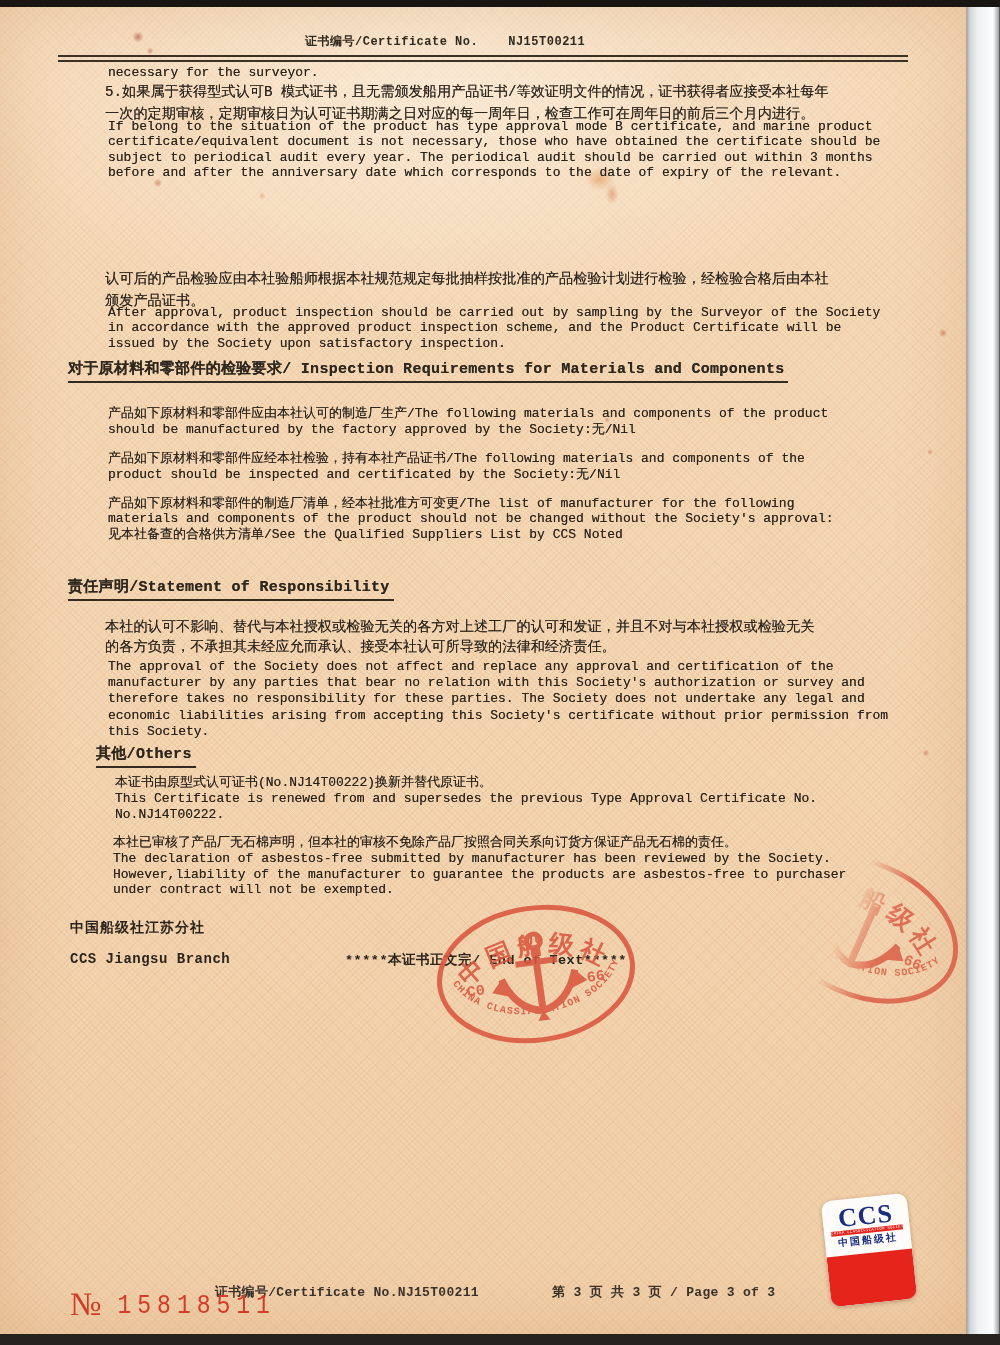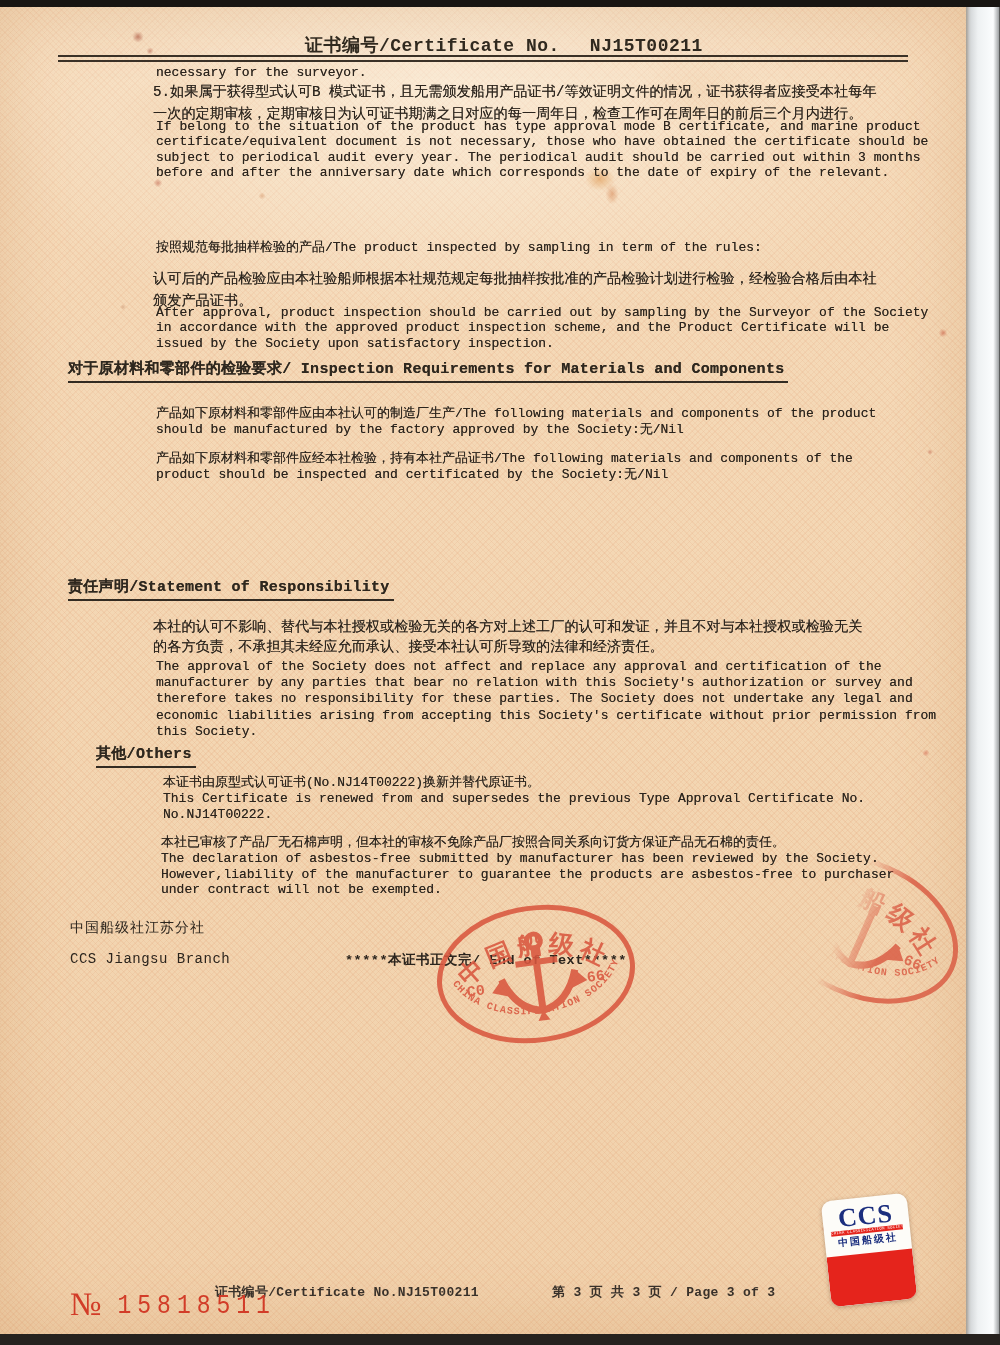--- a/index.html
+++ b/index.html
@@ -40,31 +40,31 @@
       radial-gradient(circle 4px at 930px 445px, rgba(176,64,42,.42), rgba(176,64,42,0) 72%),
       radial-gradient(circle 4px at 607px 413px, rgba(176,64,42,.38), rgba(176,64,42,0) 72%),
       radial-gradient(circle 5px at 926px 746px, rgba(200,60,40,.42), rgba(200,60,40,0) 72%),
       radial-gradient(circle 4px at 123px 300px, rgba(160,82,45,.3), rgba(160,82,45,0) 72%),
       radial-gradient(circle 5px at 825px 1222px, rgba(176,64,42,.32), rgba(176,64,42,0) 72%),
       radial-gradient(ellipse 120px 70px at 200px 110px, rgba(210,140,70,.10), rgba(210,140,70,0) 75%),
       radial-gradient(ellipse 90px 50px at 700px 85px, rgba(210,140,70,.08), rgba(210,140,70,0) 75%);
   }
   
   .abs{position:absolute;}
-  .hdr{left:305px;top:26px;font-size:18px;font-weight:bold;letter-spacing:.5px;color:#30291f;}
+  .hdr{left:305px;top:26px;font-size:12px;font-weight:bold;letter-spacing:.5px;color:#30291f;}
   .hdrval{margin-left:30px;}
   .double-rule{left:58px;top:48px;width:850px;height:3px;
     border-top:2px solid #3a3127;border-bottom:2px solid #3a3127;}
   .body-txt{font-size:13px;line-height:15.4px;white-space:pre-line;width:800px;
-    text-shadow:0 0 .4px rgba(43,36,29,.7);margin-left:48px;}
+    text-shadow:0 0 .4px rgba(43,36,29,.7);}
   .zh-txt{font-size:14.2px;line-height:22px;}
   .sec-h{font-size:15px;font-weight:bold;color:#2e271e;letter-spacing:.3px;
     text-shadow:0 0 .5px rgba(43,36,29,.8);}
   .sec-h span{display:inline-block;border-bottom:2.5px solid #332b22;padding:0 4px 3px 0;}
-  .sign{font-size:14px;font-weight:normal;letter-spacing:1px;}
+  .sign{font-size:14px;font-weight:bold;letter-spacing:1px;}
   .endline{font-size:13.5px;font-weight:bold;letter-spacing:.5px;}
   
   .stamp{color:#d9573f;}
   .stamp-main{left:431px;top:892px;width:210px;height:150px;transform:rotate(-8deg);opacity:.88;}
   .stamp-partial{left:758px;top:847px;width:210px;height:150px;transform:rotate(24deg);opacity:.8;
     -webkit-mask-image:linear-gradient(to right, rgba(0,0,0,0) 40%, #000 62%);
     mask-image:linear-gradient(to right, rgba(0,0,0,0) 40%, #000 62%);}
   .stamp svg{width:100%;height:100%;}
   
   .sticker{left:826px;top:1190px;width:86px;height:106px;transform:rotate(-6deg);
@@ -97,32 +97,34 @@
   <div class="abs double-rule"></div>
 
   <div class="abs body-txt" style="left:108px;top:58px;">necessary for the surveyor.</div>
   <div class="abs body-txt zh-txt" style="left:105px;top:74px;">5.如果属于获得型式认可B 模式证书，且无需颁发船用产品证书/等效证明文件的情况，证书获得者应接受本社每年
 一次的定期审核，定期审核日为认可证书期满之日对应的每一周年日，检查工作可在周年日的前后三个月内进行。</div>
   <div class="abs body-txt" style="left:108px;top:112px;">If belong to the situation of the product has type approval mode B certificate, and marine product
 certificate/equivalent document is not necessary, those who have obtained the certificate should be
 subject to periodical audit every year. The periodical audit should be carried out within 3 months
 before and after the anniversary date which corresponds to the date of expiry of the relevant.</div>
 
-  <div class="abs body-txt" style="left:108px;top:233px;">按照规范每批抽样检验的产品/The product inspected by sampling in term of the rules:</div>
   <div class="abs body-txt zh-txt" style="left:105px;top:261px;">认可后的产品检验应由本社验船师根据本社规范规定每批抽样按批准的产品检验计划进行检验，经检验合格后由本社
 颁发产品证书。</div>
   <div class="abs body-txt" style="left:108px;top:298px;">After approval, product inspection should be carried out by sampling by the Surveyor of the Society
 in accordance with the approved product inspection scheme, and the Product Certificate will be
 issued by the Society upon satisfactory inspection.</div>
 
   <div class="abs sec-h" style="left:68px;top:352px;"><span>对于原材料和零部件的检验要求/ Inspection Requirements for Materials and Components</span></div>
   <div class="abs body-txt" style="left:108px;top:399px;line-height:15.8px;">产品如下原材料和零部件应由本社认可的制造厂生产/The following materials and components of the product
 should be manufactured by the factory approved by the Society:无/Nil</div>
   <div class="abs body-txt" style="left:108px;top:444px;line-height:15.8px;">产品如下原材料和零部件应经本社检验，持有本社产品证书/The following materials and components of the
 product should be inspected and certificated by the Society:无/Nil</div>
+  <div class="abs body-txt" style="left:108px;top:489px;line-height:15.4px;">产品如下原材料和零部件的制造厂清单，经本社批准方可变更/The list of manufacturer for the following
+materials and components of the product should not be changed without the Society's approval:
+见本社备查的合格供方清单/See the Qualified Suppliers List by CCS Noted</div>
 
   <div class="abs sec-h" style="left:68px;top:570px;"><span>责任声明/Statement of Responsibility</span></div>
   <div class="abs body-txt" style="left:108px;top:652px;line-height:16.2px;">The approval of the Society does not affect and replace any approval and certification of the
 manufacturer by any parties that bear no relation with this Society's authorization or survey and
 therefore takes no responsibility for these parties. The Society does not undertake any legal and
 economic liabilities arising from accepting this Society's certificate without prior permission from
 this Society.</div>
   <div class="abs body-txt zh-txt" style="left:105px;top:610px;line-height:20px;">本社的认可不影响、替代与本社授权或检验无关的各方对上述工厂的认可和发证，并且不对与本社授权或检验无关
 的各方负责，不承担其未经应允而承认、接受本社认可所导致的法律和经济责任。</div>
 

